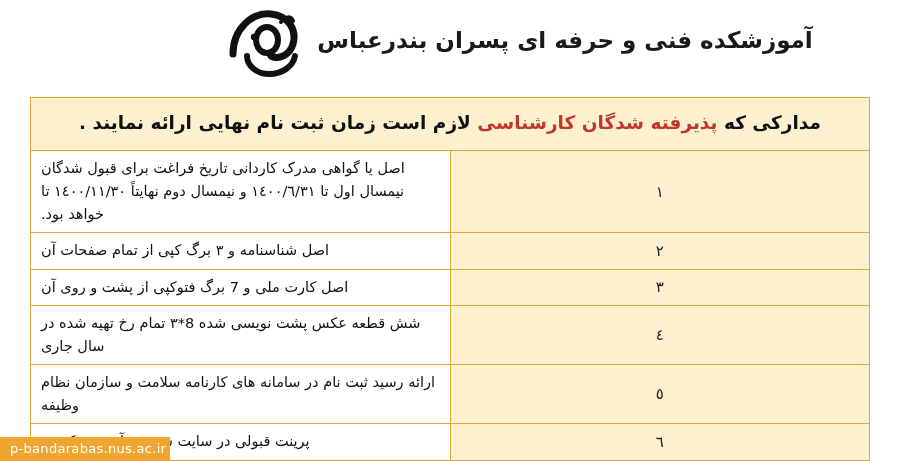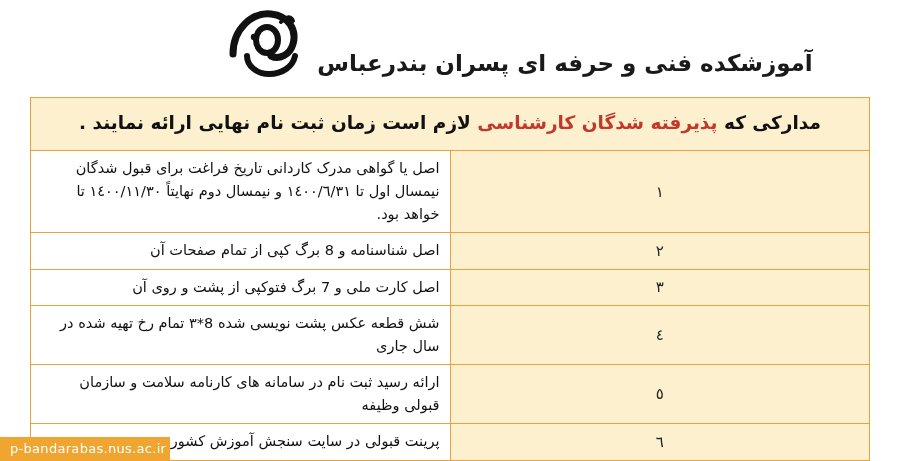--- a/index.html
+++ b/index.html
@@ -19,21 +19,21 @@
   .header {
     position: relative;
     height: 86px;
     display: flex;
     align-items: center;
     justify-content: center;
     direction: rtl;
   }
   .header-inner {
     display: flex;
-    align-items: flex-end;
+    align-items: center;
     gap: 14px;
     transform: translateX(70px);
   }
   .logo {
     width: 76px;
     height: 78px;
     position: relative;
     flex: 0 0 auto;
   }
   .logo svg { display: block; }
@@ -81,21 +81,21 @@
     width: 34px;
     text-align: center;
     background: #fdf0cf;
     font-size: 15px;
     color: #222;
     font-weight: normal;
     padding: 4px 0 !important;
   }
   .row-cell {
     background: #ffffff;
-    text-align: right;
+    text-align: left;
     font-size: 14.5px;
     color: #111111;
     padding: 6px 10px !important;
     line-height: 1.6;
   }
   .note-cell {
     background: #fdf0cf;
     text-align: center;
     color: #c0392b;
     font-size: 14.5px;
@@ -146,33 +146,33 @@
           <span>مدارکی که </span><span class="hl">پذیرفته شدگان کارشناسی</span><span> لازم است زمان ثبت نام نهایی ارائه نمایند .</span>
         </td>
       </tr>
 
       <tr>
         <td class="num-cell">١</td>
         <td class="row-cell">اصل یا گواهی مدرک کاردانی تاریخ فراغت برای قبول شدگان نیمسال اول تا ١٤٠٠/٦/٣١ و نیمسال دوم نهایتاً ١٤٠٠/١١/٣٠ تا خواهد بود.</td>
       </tr>
       <tr>
         <td class="num-cell">٢</td>
-        <td class="row-cell">اصل شناسنامه و 8 برگ کپی از تمام صفحات آن</td>
+        <td class="row-cell">اصل شناسنامه و ٣ برگ کپی از تمام صفحات آن</td>
       </tr>
       <tr>
         <td class="num-cell">٣</td>
         <td class="row-cell">اصل کارت ملی و 7 برگ فتوکپی از پشت و روی آن</td>
       </tr>
       <tr>
         <td class="num-cell">٤</td>
         <td class="row-cell">شش قطعه عکس پشت نویسی شده 8*٣ تمام رخ تهیه شده در سال جاری</td>
       </tr>
       <tr>
         <td class="num-cell">٥</td>
-        <td class="row-cell">ارائه رسید ثبت نام در سامانه های کارنامه سلامت و سازمان قبولی وظیفه</td>
+        <td class="row-cell">ارائه رسید ثبت نام در سامانه های کارنامه سلامت و سازمان نظام وظیفه</td>
       </tr>
       <tr>
         <td class="num-cell">٦</td>
         <td class="row-cell">پرینت قبولی در سایت سنجش آموزش کشور</td>
       </tr>
 
       <tr>
         <td class="note-cell" colspan="2">توجه: ملاک ثبت نام بر اساس لیست سنجش و اولویت قبولی اول خواهد بود.</td>
       </tr>
 

